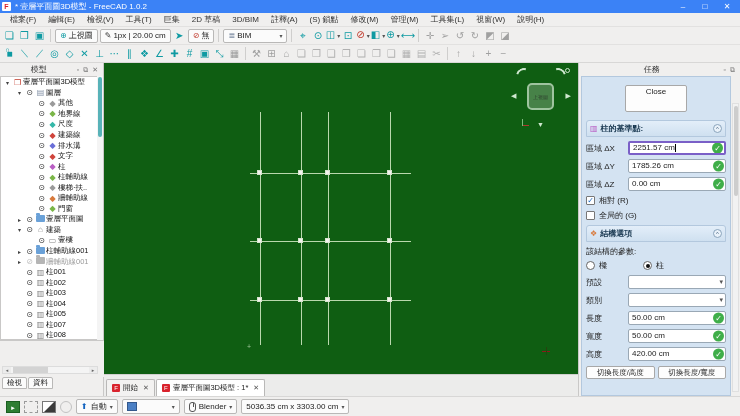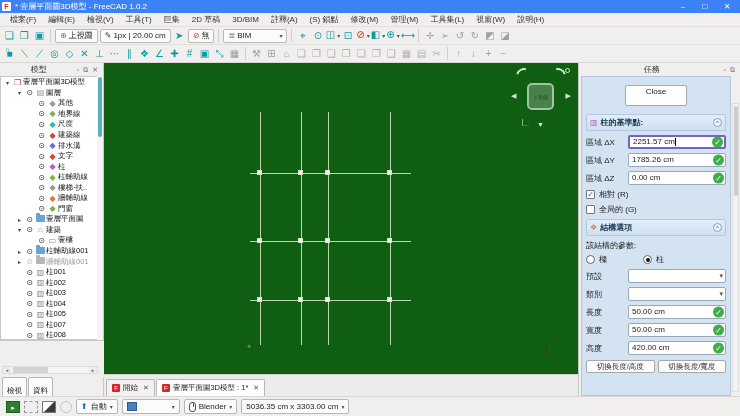--- a/index.html
+++ b/index.html
@@ -50,21 +50,21 @@
   .trow.gray .tlabel { color:#9a9a9a; }
   .folder { display:inline-block; width:9px; height:7px; background:#6aa1d8; border-radius:1px; position:relative; }
   .folder.gray { background:#b5b5b5; }
   .folder::before { content:""; position:absolute; top:-2px; left:0; width:4px; height:2px; background:inherit; border-radius:1px 1px 0 0; }
   #prop-area { position:absolute; top:277px; left:0; width:104px; height:37px; background:#f0efee; border-top:1px solid #c9c8c7; }
   .hscroll { position:absolute; bottom:3px; left:2px; right:6px; height:8px; background:#f4f4f4; border:1px solid #dcdcdc; display:flex; }
   .hscroll .arr { width:8px; font-size:5px; line-height:7px; text-align:center; color:#666; background:#ececec; }
   .hscroll .track { flex:1; position:relative; }
   .hscroll .hthumb { position:absolute; left:2px; top:0; width:45%; height:100%; background:#d3d3d3; }
   #bottom-tabs { position:absolute; top:314px; left:0; display:flex; gap:1px; padding-left:2px; }
-  .btab { border:1px solid #b9b8b7; background:#fbfbfb; font-size:7.5px; padding:8px 4px; border-radius:2px 2px 0 0; }
+  .btab { border:1px solid #b9b8b7; background:#fbfbfb; font-size:7.5px; padding:0 4px; border-radius:2px 2px 0 0; }
 
   
   #viewport { left:104px; top:63px; width:474px; height:311px; background:#0f5e12; overflow:hidden; }
   .gline { position:absolute; background:#b9d8ad; }
   .gmark { position:absolute; width:5px; height:5px; background:#f4f3ee; border:1px solid #d7e4cf; }
   #plus-mark { position:absolute; color:#9fc79a; font-size:7px; }
   #axis-mark { position:absolute; width:8px; height:8px; }
   #axis-mark::before { content:""; position:absolute; left:0; top:4px; width:8px; height:1px; background:#8b1a1a; }
   #axis-mark::after { content:""; position:absolute; left:4px; top:0; width:1px; height:8px; background:#27420f; }
 
@@ -87,21 +87,21 @@
     border:1px solid #b9b8b7; border-bottom:none; background:#f3f2f1; border-radius:2px 2px 0 0; margin-right:1px; }
   .mtab.active { background:#fff; }
   .mtab .ticon { width:8px; height:8px; border-radius:1px; background:#d9232d; color:#fff; font-size:6px; line-height:8px; text-align:center; }
   .mtab .tclose { color:#555; font-size:7px; margin-left:2px; }
 
   
   #taskpanel { left:578px; top:63px; width:162px; height:333px; background:#f0efee; border-left:1px solid #c9c8c7; }
   #task-body { position:absolute; top:13px; left:2px; right:9px; bottom:0; background:#d4e3f2; border:1px solid #b3c8de; padding:4px 4px 0 4px; overflow:hidden; }
   #task-scroll { position:absolute; top:40px; right:1px; width:7px; bottom:4px; background:#f2f2f2; border:1px solid #e0e0e0; }
   #task-scroll .thumb { position:absolute; top:2px; left:1px; width:4px; height:90px; background:#cdcdcd; border-radius:2px; }
-  #close-btn { display:block; margin:4px auto 8px auto; width:62px; height:21px; background:#fdfdfd;
+  #close-btn { display:block; margin:4px auto 8px auto; width:62px; height:27px; background:#fdfdfd;
     border:1px solid #a8a8a8; border-radius:2px; font-size:8px; text-align:center; line-height:12px; }
   .section-hd { display:flex; align-items:center; gap:3px; font-weight:bold; font-size:8px; color:#17364f;
     background:linear-gradient(#e3eef9,#cfe0f0); border:1px solid #b3c8de; border-radius:3px 3px 0 0;
     padding:2px 3px; margin-top:4px; }
   .section-hd .collapse { margin-left:auto; width:9px; height:9px; border:1px solid #8aa4bc; border-radius:50%;
     font-size:6px; line-height:8px; text-align:center; color:#44627e; background:#eaf2fa; font-weight:normal; }
   .frow { display:flex; align-items:center; margin:4px 0; }
   .frow .flabel { width:42px; font-size:8px; color:#222; flex:0 0 auto; }
   .inputbox { position:relative; flex:1; height:14px; background:#fff; border:1px solid #9aa8b5; border-radius:2px;
     font-size:8px; line-height:12px; padding:0 14px 0 3px; white-space:nowrap; overflow:hidden; }

